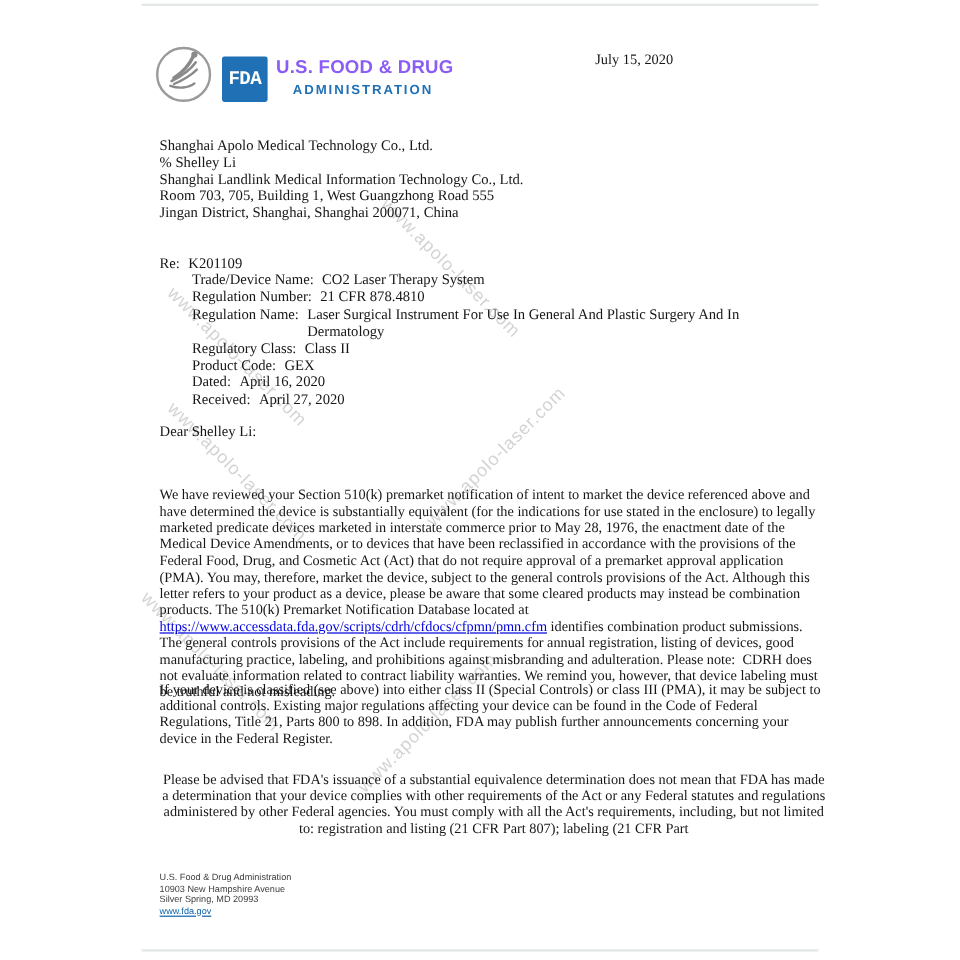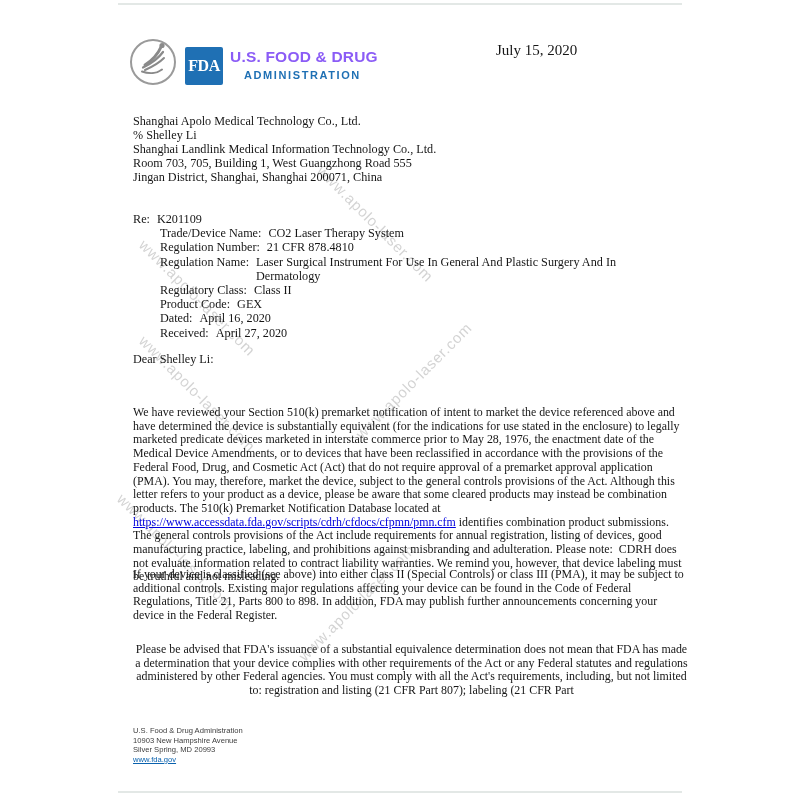--- a/index.html
+++ b/index.html
@@ -7,27 +7,27 @@
           font-family:"Liberation Serif", serif;color:#161616;}
   
   .edge-line{position:absolute;left:118px;width:564px;height:2px;background:#e3e8e6;}
   .edge-top{top:3px;}
   .edge-bottom{top:791px;}
 
   
   .eagle{position:absolute;left:127px;top:36px;width:52px;height:52px;}
   .fda-box{position:absolute;left:185px;top:47px;width:38px;height:38px;border-radius:2px;
            display:flex;align-items:center;justify-content:center;
-           font-family:Liberation Serif, serif;font-weight:bold;font-size:16px;
+           font-family:Liberation Mono, monospace;font-weight:bold;font-size:16px;
            letter-spacing:-0.5px;color:#ffffff;}
   .brand1{position:absolute;left:230px;top:48px;font-family:"Liberation Sans", sans-serif;
           font-weight:bold;font-size:15.5px;letter-spacing:0.2px;}
   .brand2{position:absolute;left:244px;top:69px;font-family:"Liberation Sans", sans-serif;
           font-weight:bold;font-size:11px;letter-spacing:1.6px;}
-  .date{position:absolute;left:496px;top:42px;font-size:15px;}
+  .date{position:absolute;left:496px;top:42px;font-size:12px;}
 
   
   .wm{position:absolute;z-index:1;font-family:"Liberation Sans", sans-serif;font-size:15px;
       letter-spacing:0.8px;color:rgba(128,128,128,0.35);white-space:nowrap;
       transform-origin:left top;}
 
   
   .blk{position:absolute;left:133px;z-index:2;}
   .addr{top:114px;font-size:12.2px;line-height:14px;}
   .reblk{top:212px;font-size:12.2px;line-height:14.2px;width:556px;}

